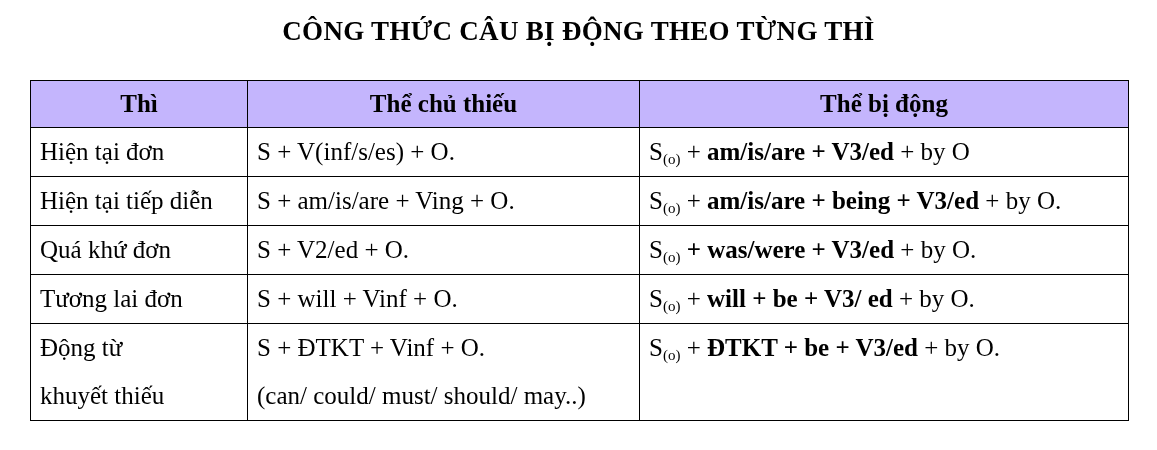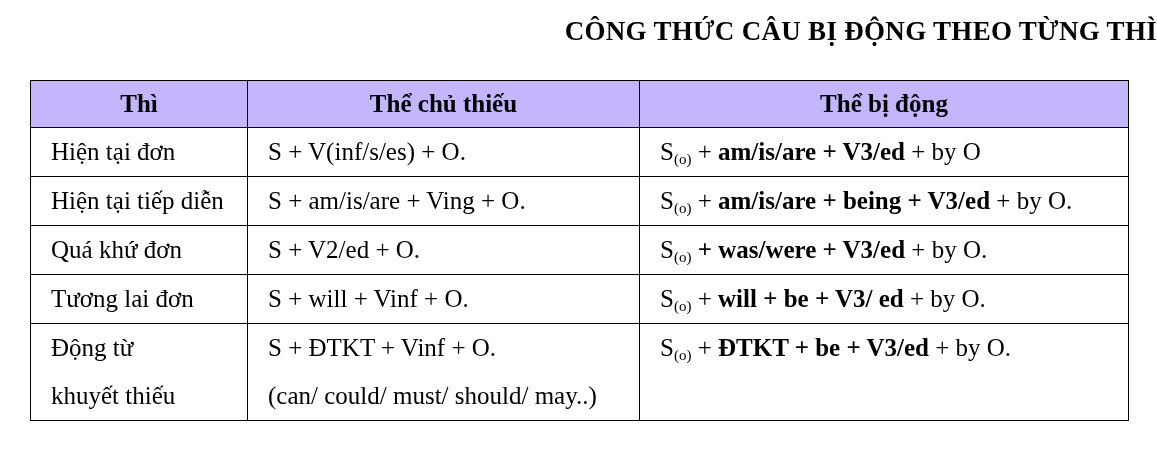--- a/index.html
+++ b/index.html
@@ -13,21 +13,21 @@
     overflow: hidden;
   }
   .page {
     width: 1157px;
     height: 450px;
     position: relative;
   }
   .title {
     margin: 0;
     padding-top: 16px;
-    text-align: right;
+    text-align: center;
     font-size: 27px;
     font-weight: bold;
     letter-spacing: 0.3px;
   }
   table.grammar-table {
     border-collapse: collapse;
     table-layout: fixed;
     position: absolute;
     left: 30px;
     top: 80px;
@@ -44,21 +44,21 @@
     height: 46px;
     text-align: center;
     vertical-align: middle;
   }
   .col-tense  { width: 216px; }
   .col-active { width: 391px; }
   .col-passive{ width: 488px; }
   .grammar-table td {
     vertical-align: top;
     font-size: 25px;
-    padding-left: 20px;
+    padding-left: 9px;
   }
   .line {
     line-height: 48px;
     height: 48px;
     white-space: nowrap;
   }
   .b { font-weight: bold; }
   .i { }
   sub {
     font-size: 0.60em;

